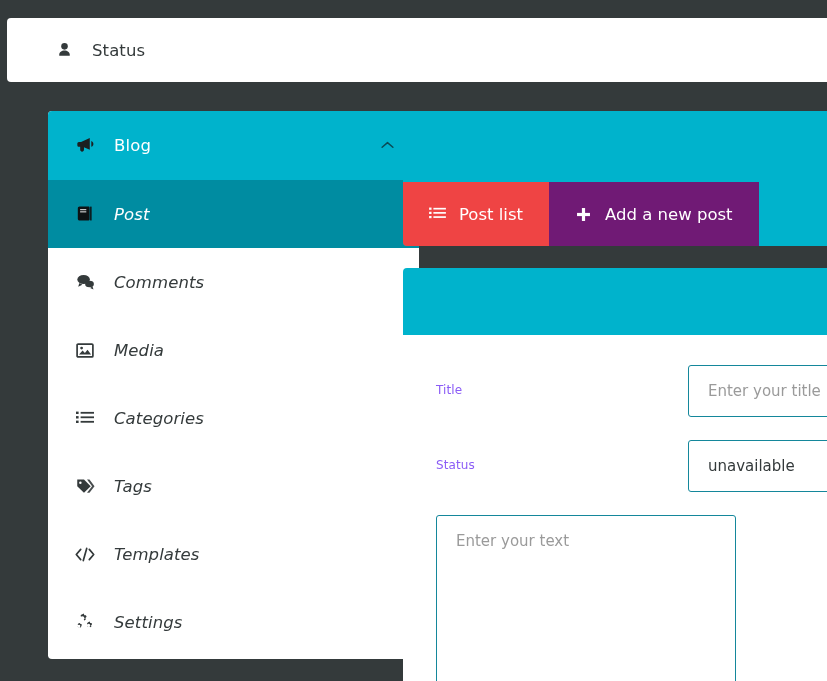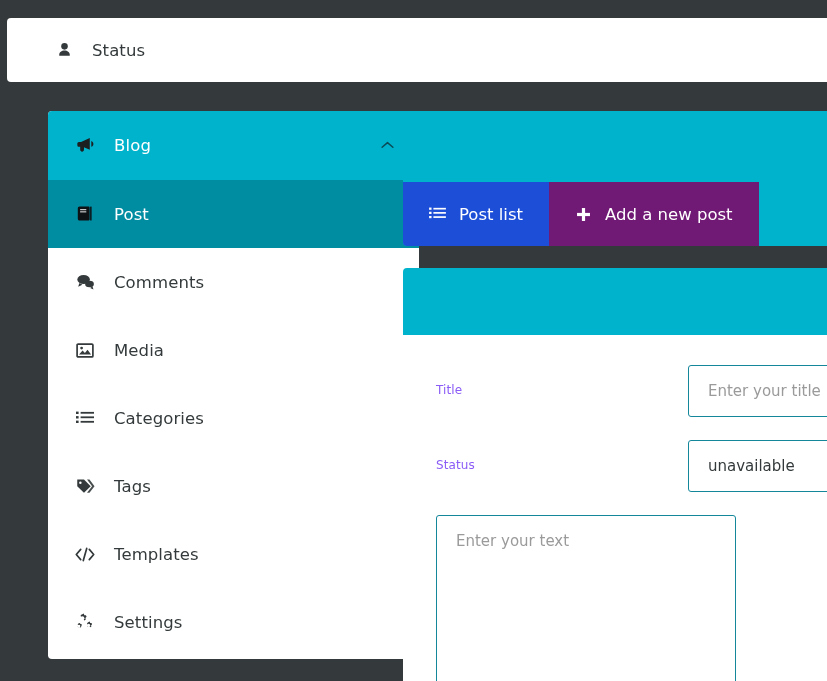--- a/index.html
+++ b/index.html
@@ -104,20 +104,21 @@
   }
 
   .nav-item {
     height: 68px;
     display: flex;
     align-items: center;
     padding: 0 26px;
     cursor: pointer;
     color: #343a3b;
     background: #ffffff;
+    font-style: italic;
   }
   .nav-item .nav-icon {
     width: 22px;
     display: inline-flex;
     justify-content: center;
     align-items: center;
     color: #343a3b;
     margin-right: 18px;
   }
   .nav-item .nav-label {
@@ -154,21 +155,21 @@
     height: 64px;
   }
   .tab {
     display: flex;
     align-items: center;
     gap: 13px;
     padding: 0 26px;
     font-size: 16.5px;
     color: #ffffff;
     cursor: pointer;
-    background: #1d4ed8;
+    background: #ef4444;
     white-space: nowrap;
   }
   .tab .tab-icon {
     display: inline-flex;
     align-items: center;
     justify-content: center;
     width: 17px;
     height: 17px;
     color: #ffffff;
   }

